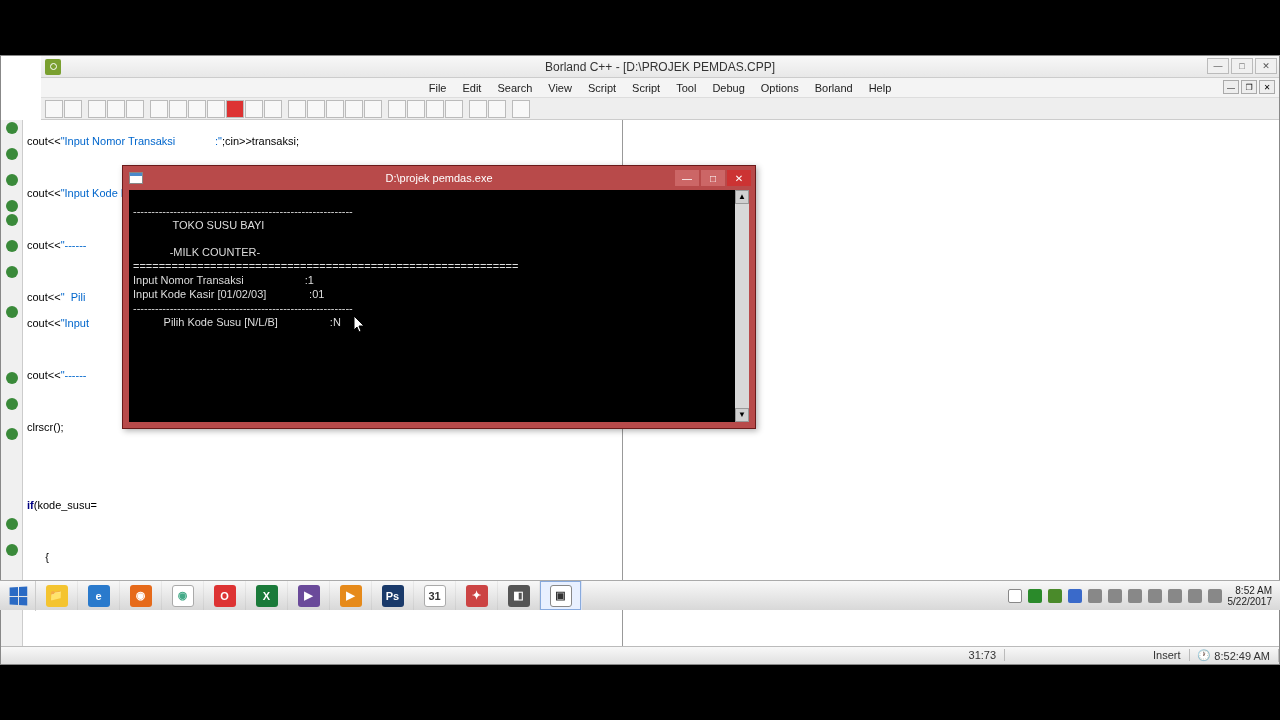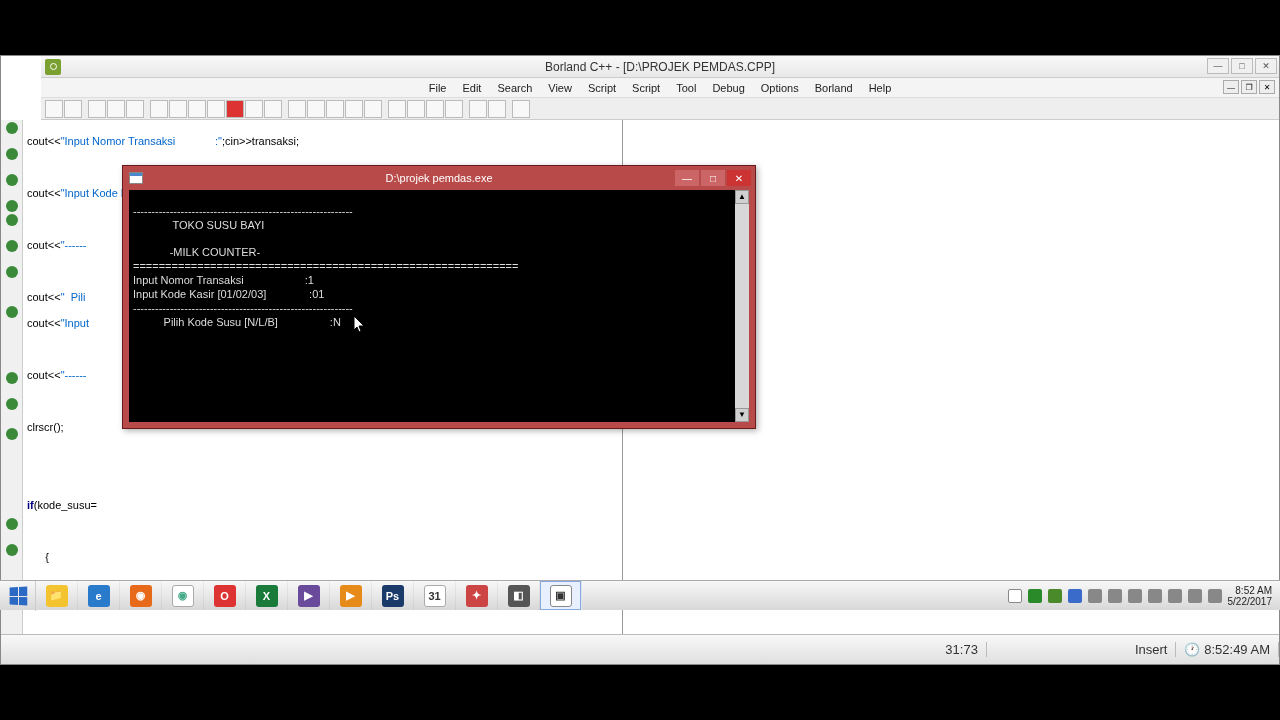--- a/index.html
+++ b/index.html
@@ -17,21 +17,21 @@
 .toolbar { height: 22px; background: #eee; display: flex; align-items: center; padding: 0 4px; gap: 1px; border-bottom: 1px solid #ccc; }
 .tbtn { width: 18px; height: 18px; background: #f8f8f8; border: 1px solid #bbb; position: relative; }
 .tbsep { width: 4px; }
 .editor-area { position: absolute; top: 64px; left: 0; right: 0; bottom: 18px; display: flex; }
 .gutter { width: 22px; background: #f0f0f0; border-right: 1px solid #ccc; }
 .gutter-mark { width: 12px; height: 12px; background: #3a8a3a; border-radius: 50%; margin: 2px auto; }
 .code-panel { flex: 0 0 600px; background: #fff; font-family: "Courier New", monospace; font-size: 11px; padding: 2px 4px; white-space: pre; color: #000; border-right: 1px solid #999; overflow: hidden; }
 .k-navy { color: #000080; font-weight: bold; }
 .k-str { color: #0066cc; }
 .code-line { height: 14px; line-height: 14px; }
-.statusbar { position: absolute; bottom: 0; left: 0; right: 0; height: 30px; background: linear-gradient(#f8f8f8,#e0e0e0); border-top: 1px solid #bbb; display: flex; align-items: center; font-size: 13px; color: #333; }
+.statusbar { position: absolute; bottom: 0; left: 0; right: 0; height: 18px; background: linear-gradient(#f8f8f8,#e0e0e0); border-top: 1px solid #bbb; display: flex; align-items: center; font-size: 11px; color: #333; }
 .statusbar .sb-cell { padding: 0 8px; border-right: 1px solid #bbb; height: 100%; display: flex; align-items: center; }
 .statusbar .sb-right { margin-left: auto; display: flex; }
 .mdi-btns { position: absolute; right: 4px; top: 24px; display: flex; gap: 2px; z-index: 5; }
 .mdi-btn { width: 16px; height: 14px; background: #eee; border: 1px solid #aaa; font-size: 8px; display:flex; align-items:center; justify-content:center; }
 
 
 .console-window { position: absolute; top: 110px; left: 122px; width: 634px; height: 264px; background: #b84a4a; border: 1px solid #6a1a1a; box-shadow: 2px 2px 6px rgba(0,0,0,0.3); z-index: 20; }
 .console-titlebar { height: 24px; display: flex; align-items: center; position: relative; }
 .console-icon { width: 14px; height: 12px; margin: 0 6px; background: #fff; border: 1px solid #888; position: relative; }
 .console-icon::after { content:""; position:absolute; top:0; left:0; right:0; height:3px; background:#4a8acc; }

